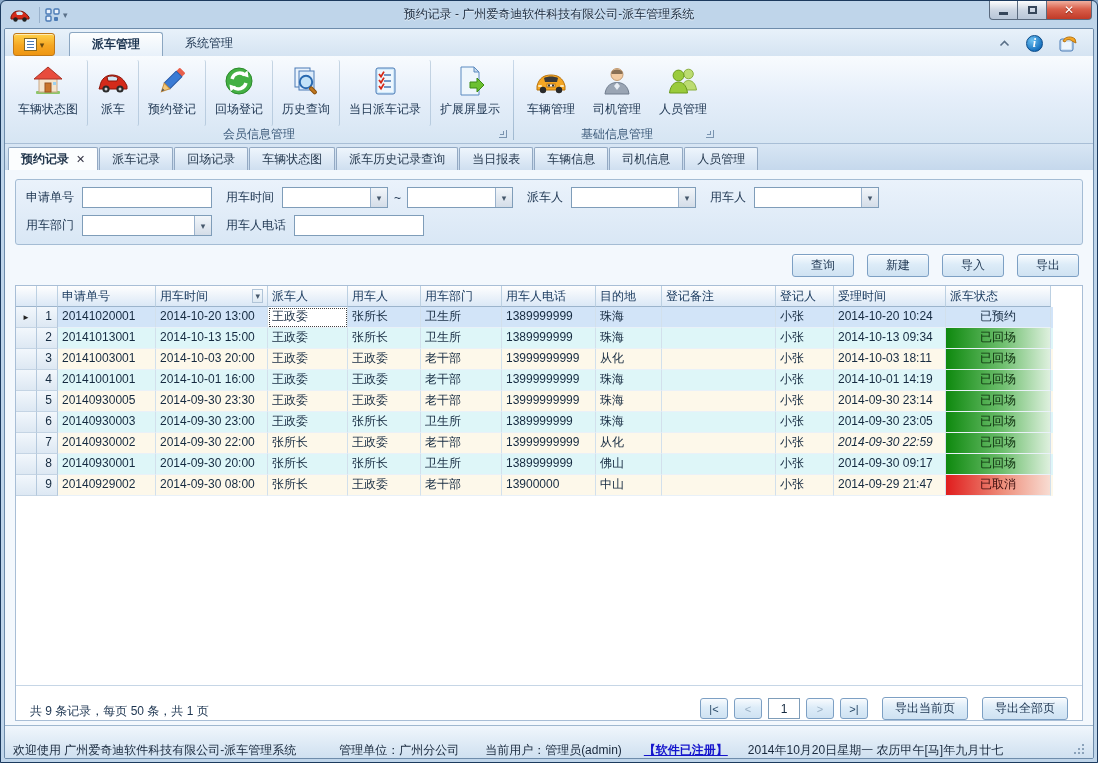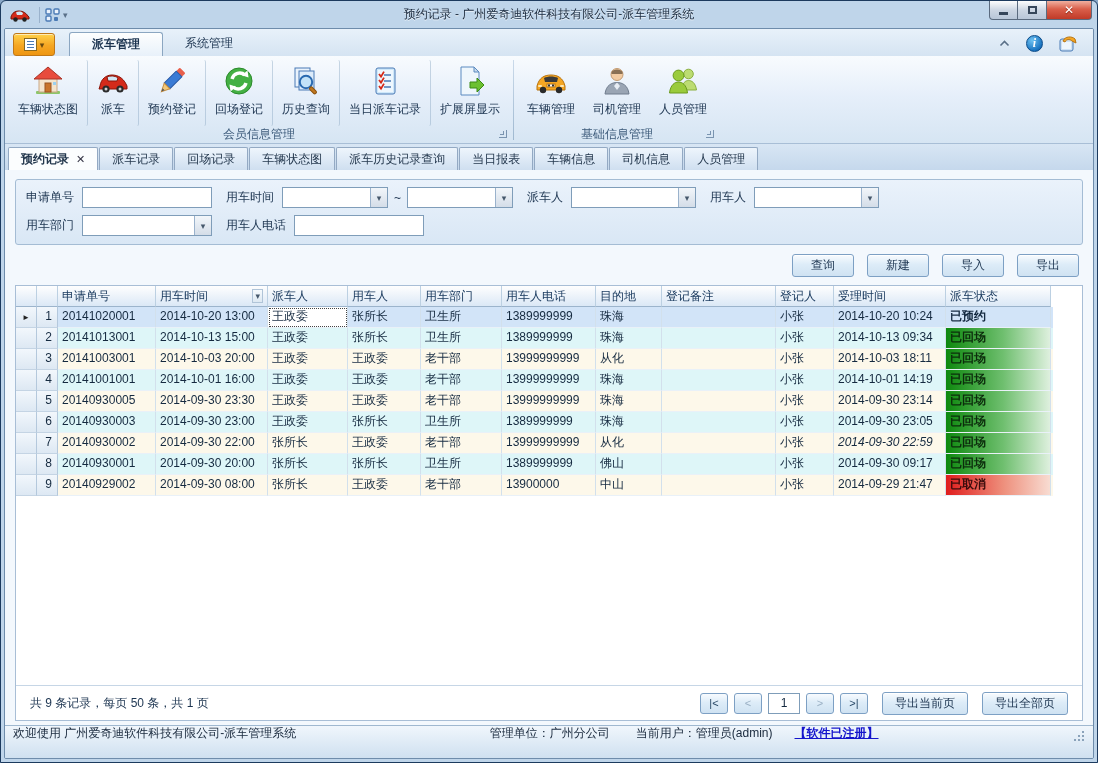--- a/index.html
+++ b/index.html
@@ -71,31 +71,31 @@
   .gh .col-arrow{margin-left:auto;color:#46586c;font-size:9px;border:1px solid #b0c4d8;background:linear-gradient(#f6fafd,#dde8f2);padding:0 2px;line-height:12px}
   .grow{display:flex;height:21px}
   .gc{border-right:1px solid #d2e0ec;border-bottom:1px solid #e9f1f8;padding:0 4px;line-height:19px;white-space:nowrap;overflow:hidden;color:#152a40}
   .grow.cyan{background:#def6f8}
   .grow.cream{background:#fdf8ea}
   .grow.sel{background:#d2e4f8}
   .gc.rowsel,.gc.rownum{background:linear-gradient(#f2f7fc,#dde8f3);border-right:1px solid #b4c8dc;border-bottom:1px solid #c4d4e4}
   .gc.rownum{text-align:right;padding-right:5px}
   .gc.rowsel{display:flex;align-items:center;justify-content:center;font-size:8px;color:#222}
   .gc.focus-cell{background:#fff;outline:1px dotted #444;outline-offset:-2px}
-  .gc.status{text-align:left;font-weight:bold}
+  .gc.status{text-align:center;font-weight:normal}
   .gc.status.green{background:linear-gradient(90deg,#0e890e,#6fbf6f 55%,#def0de);color:#0c2c0c}
   .gc.status.red{background:linear-gradient(90deg,#e01d1d,#ee8f7c 55%,#f8dcd2);color:#3a0c0c}
-  .gridfooter{margin-top:auto;border-top:1px solid #c6d6e6;height:35px;display:flex;align-items:center;padding:0 14px;background:#fff;gap:25px}
+  .gridfooter{margin-top:auto;border-top:1px solid #c6d6e6;height:35px;display:flex;align-items:flex-end;padding:0 14px;background:#fff;gap:25px}
   .pager{margin-left:auto;display:flex;align-items:center;gap:6px}
   .pbtn{width:28px;height:21px;border:1px solid #7da0c4;border-radius:3px;background:linear-gradient(#f8fbfe,#ddecf8 45%,#cfe2f2);color:#2a4a68;display:inline-flex;align-items:center;justify-content:center;font-size:11px}
   .pbtn.dim{color:#9ab0c4}
   .pinput{width:32px;height:21px;border:1px solid #7f9db9;text-align:center;font:inherit;color:#152a40}
   .pager .btn{margin-left:8px}
   
-  .statusbar{height:26px;background:linear-gradient(#f0f6fc,#cfe0f0);border-top:1px solid #9fb8d0;display:flex;align-items:flex-end;padding:16px 8px;color:#18283c}
+  .statusbar{height:26px;background:linear-gradient(#f0f6fc,#cfe0f0);border-top:1px solid #9fb8d0;display:flex;align-items:flex-start;padding:16px 8px;color:#18283c}
   .sb-org{margin-left:auto}
   .sb-user{margin-left:26px}
   .sb-lic{margin-left:22px;color:#1414cc;font-weight:bold;text-decoration:underline}
   .sb-date{margin-left:20px;margin-right:26px}
   .grip{width:13px;height:13px;position:relative;margin-left:auto}
   .grip::before{content:"";position:absolute;right:1px;bottom:1px;width:2px;height:2px;background:#8aa2ba;box-shadow:-4px 4px 0 #8aa2ba,0 4px 0 #8aa2ba,-8px 8px 0 #8aa2ba,-4px 8px 0 #8aa2ba,0 8px 0 #8aa2ba;transform:translateY(-8px)}
   svg{display:block}
 </style>
 </head>
 <body>
@@ -562,17 +562,18 @@
         </div>
       </div>
 
     </div>
 
     <div class="statusbar">
       <span>欢迎使用 广州爱奇迪软件科技有限公司-派车管理系统</span>
       <span class="sb-org">管理单位：广州分公司</span>
       <span class="sb-user">当前用户：管理员(admin)</span>
       <span class="sb-lic">【软件已注册】</span>
+      <span class="sb-date">2014年10月20日星期一 农历甲午[马]年九月廿七</span>
       <span class="grip"></span>
     </div>
 
   </div>
 </div>
 
 </body></html>

